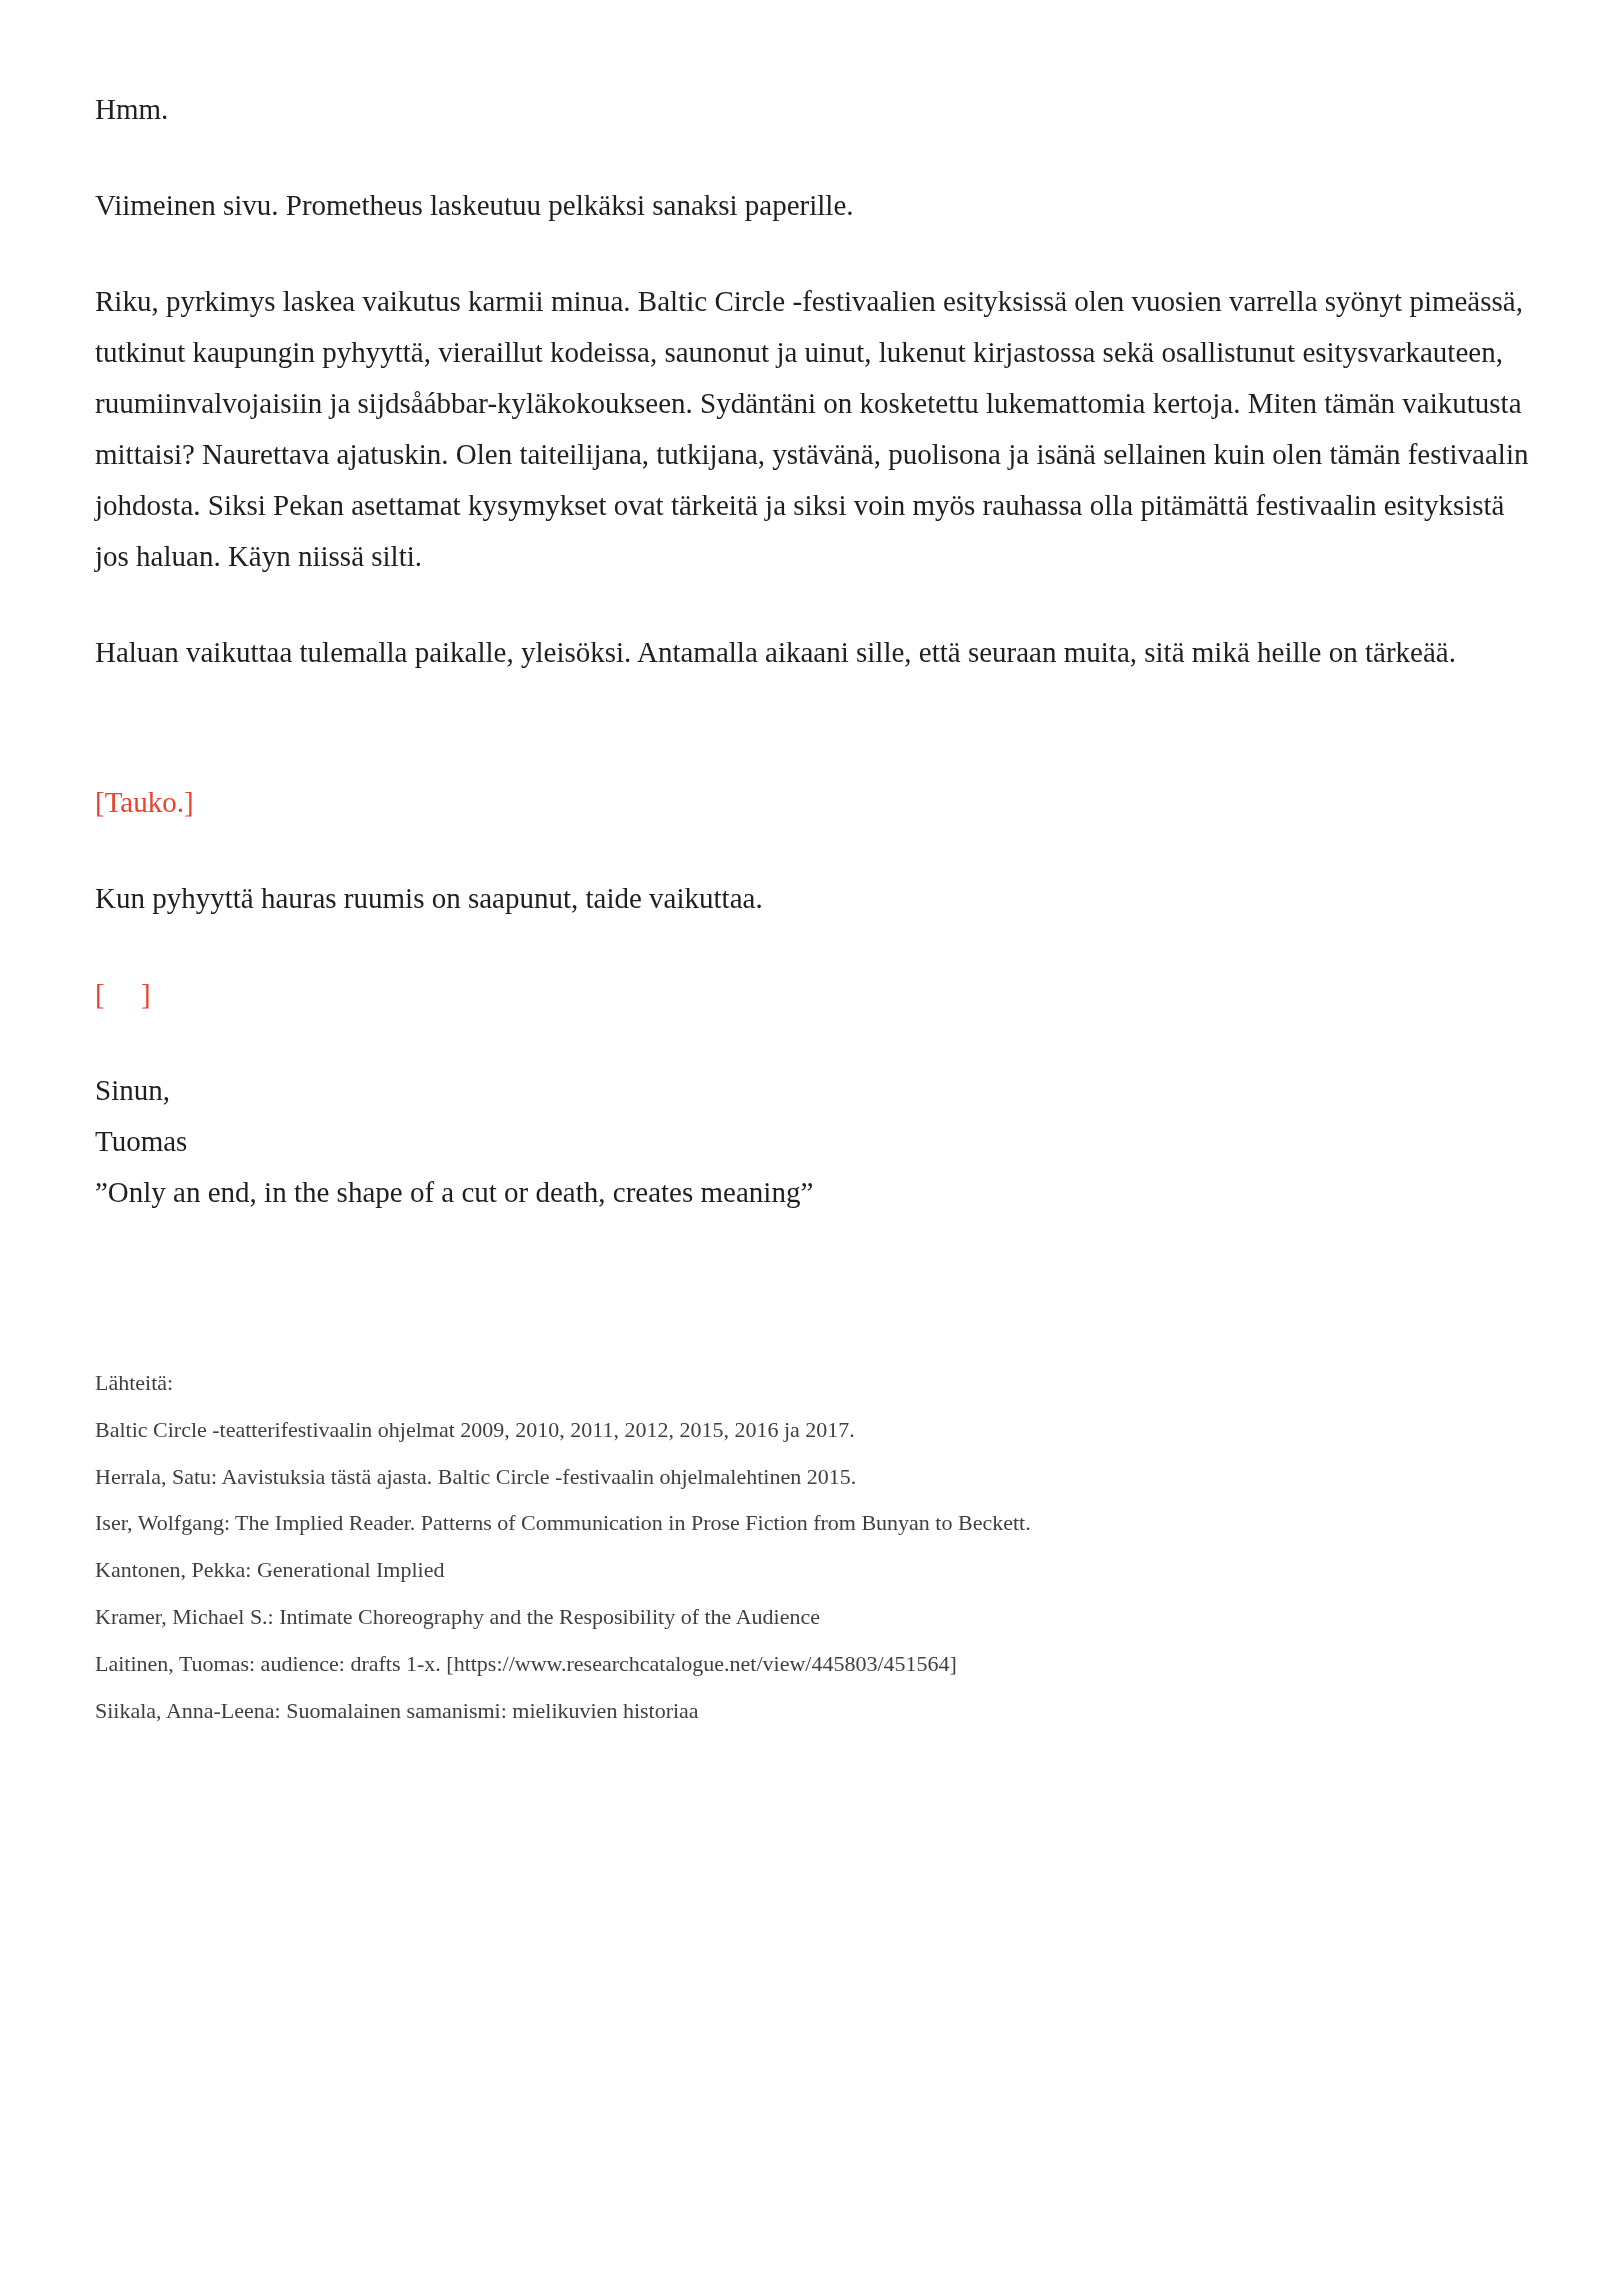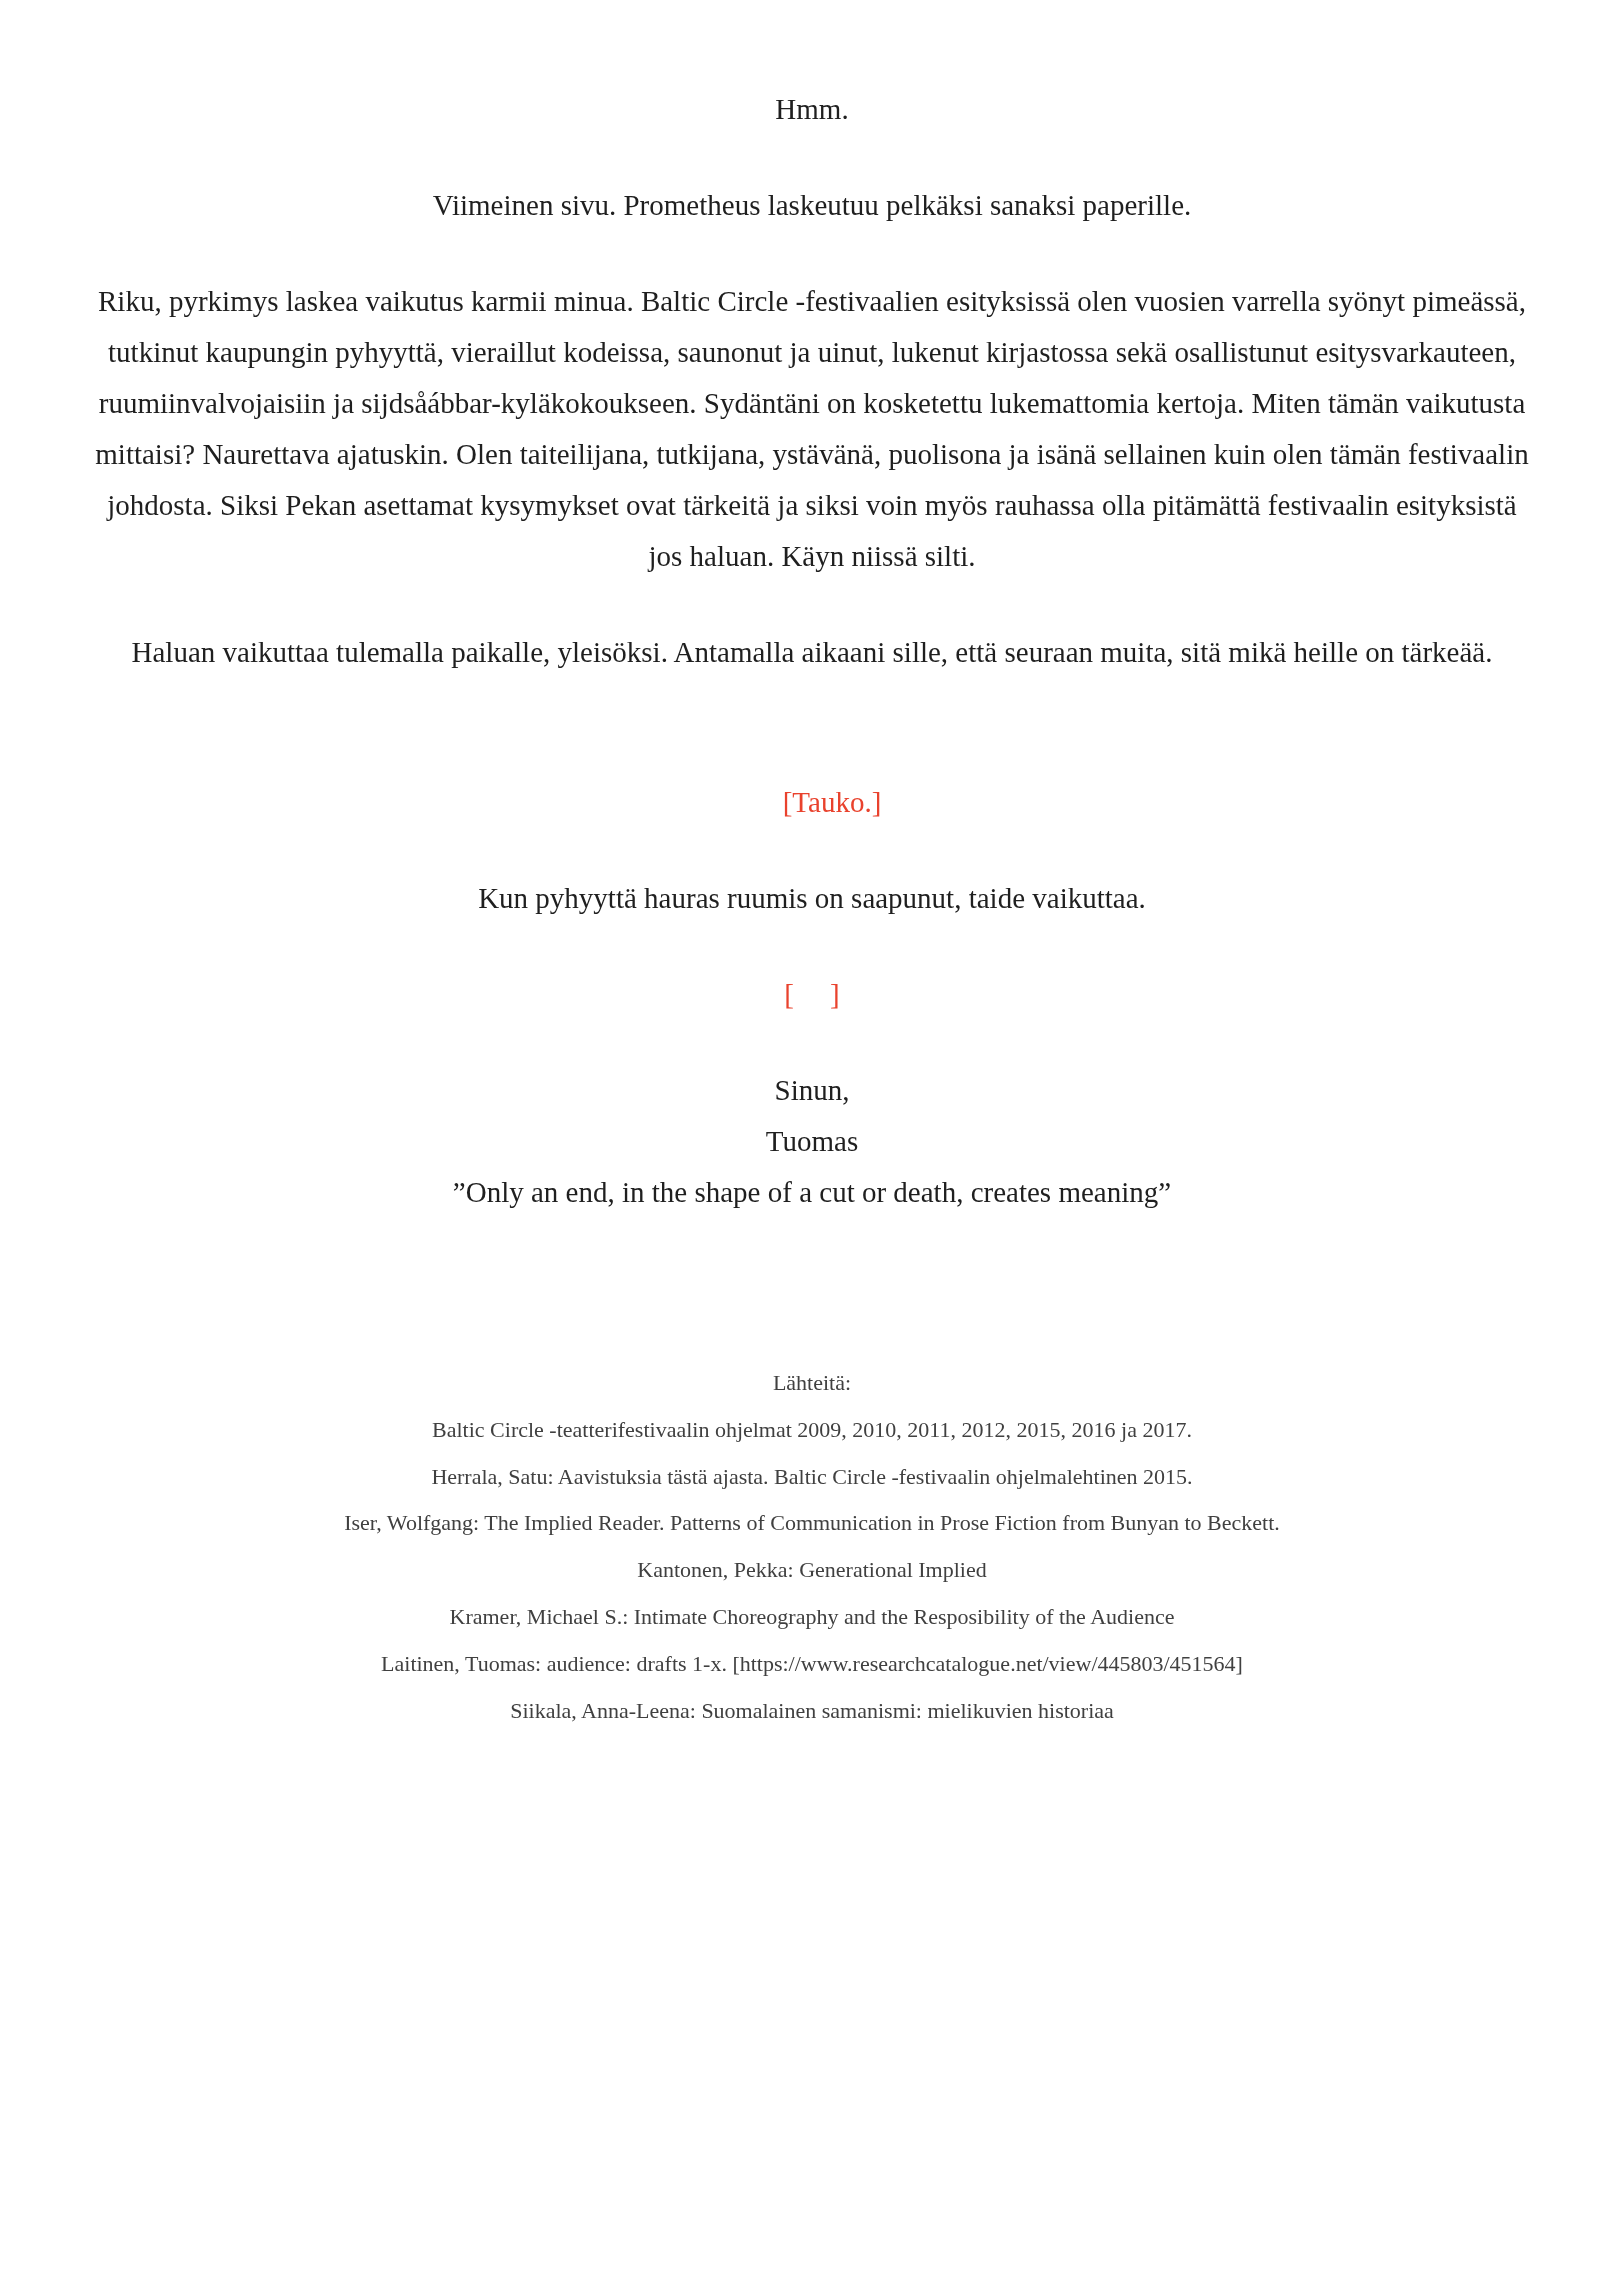--- a/index.html
+++ b/index.html
@@ -1,34 +1,34 @@
 <!DOCTYPE html>
 <html><head>
 <meta charset="utf-8">
 <style>
-  * { margin: 0; padding: 0; box-sizing: border-box; text-align: center; }
+  * { margin: 0; padding: 0; box-sizing: border-box; }
   html, body { background: #ffffff; }
   .page {
     position: relative;
     width: 1621px;
     min-height: 2293px;
     margin: 0 auto;
     background: #ffffff;
     padding: 84px 92px 59px 95px;
     font-family: "Liberation Serif", "DejaVu Serif", serif;
     color: #1f1f1f;
     font-size: 29px;
     line-height: 51px;
   }
   .para { margin: 0 0 45px 0; }
   .line { margin: 0; }
   .red { color: #e9422d; }
   .pre { white-space: pre; }
   .italic { }
-  .pause-marker { margin-top: 99px; margin-left: 40px; }
+  .pause-marker { margin-top: 99px; }
   .closing-intro { margin-top: 150px; }
   .bibliography {
     margin-top: 147px;
     font-size: 22px;
     line-height: 36px;
     color: #404040;
   }
   .bib-line { margin: 0 0 10.8px 0; }
 </style>
 </head>

